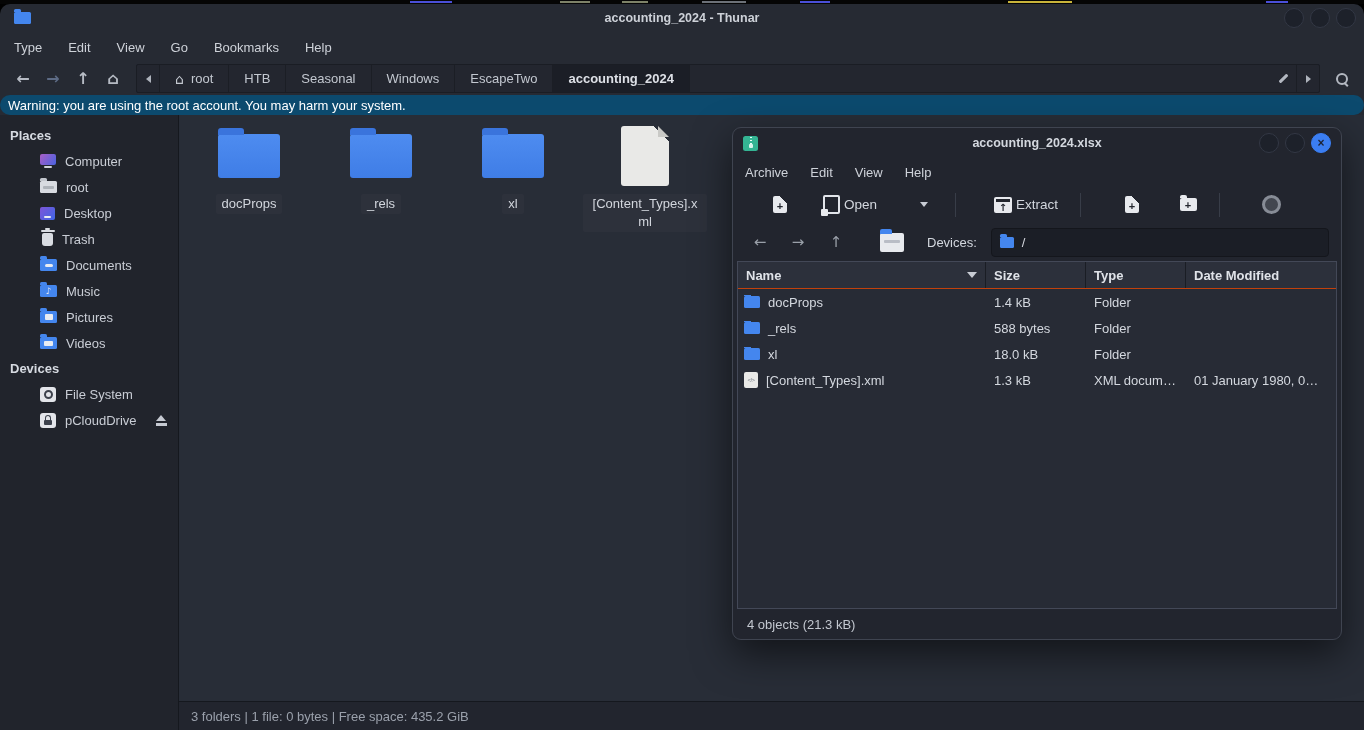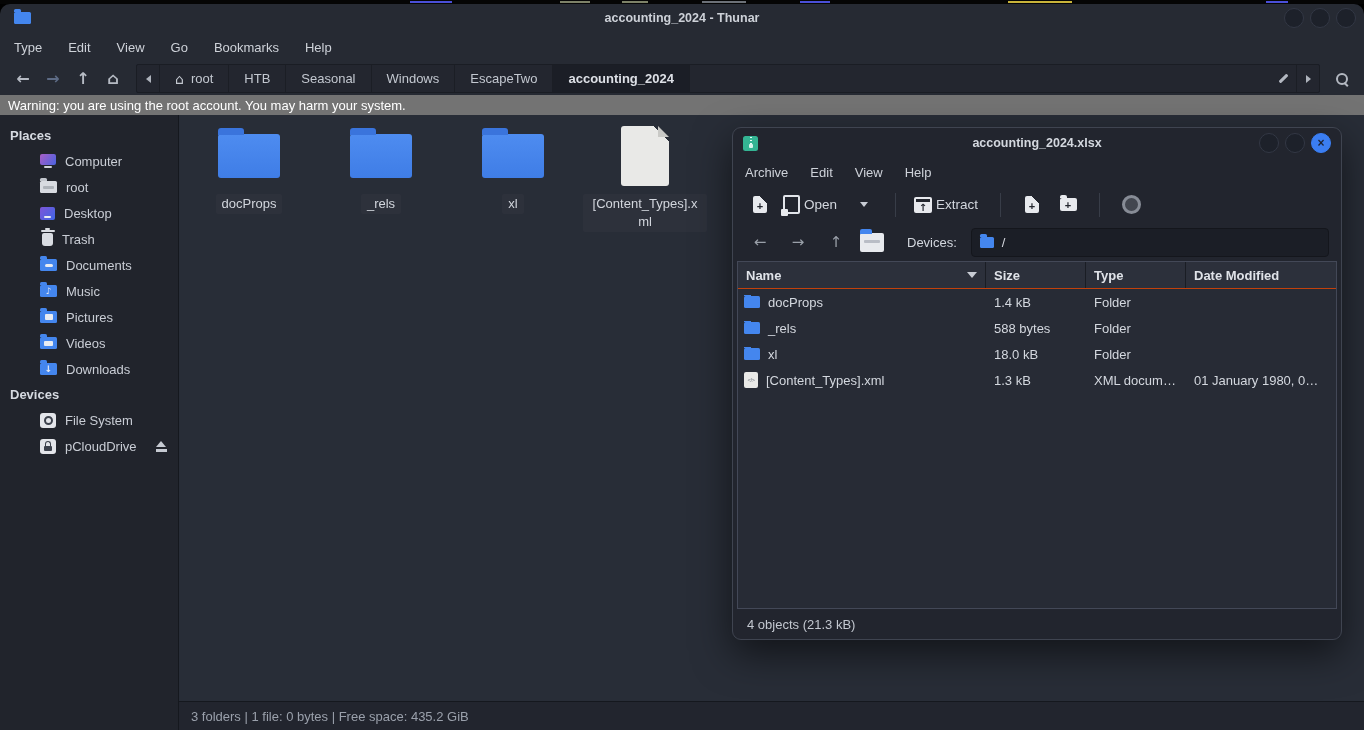--- a/index.html
+++ b/index.html
@@ -38,21 +38,21 @@
   .path-spacer{flex:1;}
   .pencil-btn{width:26px;display:flex;align-items:center;justify-content:center;}
   .ic-pencil{position:relative;width:13px;height:13px;}
   .ic-pencil::before{content:"";position:absolute;left:1px;top:5px;width:11px;height:3px;background:#b3b8c1;border-radius:1px;transform:rotate(-45deg);}
   .chev-btn.right{border-right:none;border-left:1px solid #1b1e25;}
   .search-btn{width:28px;height:26px;display:flex;align-items:center;justify-content:center;margin-left:4px;}
   .ic-search{position:relative;width:14px;height:14px;}
   .ic-search::before{content:"";position:absolute;left:1px;top:1px;width:8px;height:8px;border:2px solid #b3b8c1;border-radius:50%;}
   .ic-search::after{content:"";position:absolute;left:10px;top:10px;width:5px;height:2px;background:#b3b8c1;transform:rotate(45deg);transform-origin:0 0;}
 
-  .t-warning{height:20px;background:#737373;color:#fff;display:flex;align-items:center;padding-left:8px;font-size:13px;flex:none;}
+  .t-warning{height:20px;background:#0c4a6e;color:#fff;display:flex;align-items:center;padding-left:8px;font-size:13px;flex:none;border-radius:11px;}
 
   .t-content{flex:1;display:flex;min-height:0;}
   .sidebar{width:178px;flex:none;background:#21242c;border-right:1px solid #15181e;padding-top:8px;}
   .side-header{font-weight:bold;color:#d6dae1;padding:5px 10px;}
   .side-item{display:flex;align-items:center;height:26px;padding-left:40px;gap:9px;color:#c9cdd5;text-align:center;}
   .side-item .spacer{flex:1;}
   .eject-btn{margin-right:14px;position:relative;width:13px;height:11px;}
   .eject-btn::before{content:"";position:absolute;left:1px;top:0;width:0;height:0;border-left:5.5px solid transparent;border-right:5.5px solid transparent;border-bottom:6px solid #c6cad2;}
   .eject-btn::after{content:"";position:absolute;left:1px;bottom:0;width:11px;height:2.5px;background:#c6cad2;}
 
@@ -128,21 +128,21 @@
   .a-title{position:absolute;left:0;right:0;text-align:center;font-weight:bold;font-size:12.5px;color:#d4d8df;}
   .a-app-icon{margin-left:10px;z-index:2;}
   .a-controls{margin-left:auto;display:flex;gap:6px;margin-right:10px;z-index:2;align-items:center;}
   .wbtn.close-blue{background:#3b7ef2;border-color:#3b7ef2;display:flex;align-items:center;justify-content:center;
     color:#1c2335;font-weight:bold;font-size:12px;line-height:1;}
   .a-menubar{height:28px;flex:none;display:flex;align-items:center;padding-left:12px;gap:22px;}
   .a-toolbar{height:37px;flex:none;display:flex;align-items:center;padding-left:14px;gap:10px;}
   .tool-label{color:#d3d7de;font-size:13.5px;margin:0 4px;}
   .caret-down{width:0;height:0;border-left:4.5px solid transparent;border-right:4.5px solid transparent;border-top:5px solid #c8ccd4;margin:0 8px;}
   .tsep{width:1px;height:24px;background:#383d48;margin:0 8px;}
-  .toolbtn{display:flex;align-items:center;justify-content:center;min-width:26px;height:28px;}
+  .toolbtn{display:flex;align-items:center;justify-content:center;min-width:26px;height:28px;margin-left:20px;}
   .a-navbar{height:38px;flex:none;display:flex;align-items:center;padding:0 12px;gap:8px;}
   .a-nav-arrow{width:30px;height:26px;display:flex;align-items:center;justify-content:center;font-size:15px;color:#9aa0a9;}
   .loc-label{color:#d3d7de;margin-left:14px;margin-right:6px;}
   .loc-entry{flex:1;height:27px;background:#1b1e26;border:1px solid #14161c;border-radius:4px;
     display:flex;align-items:center;padding-left:8px;gap:8px;color:#d6d9e0;}
   .a-list{flex:1;margin:0 4px;border:1px solid #434857;background:#272b35;display:flex;flex-direction:column;min-height:0;}
   .lhead{display:grid;grid-template-columns:248px 100px 100px 1fr;height:26px;flex:none;background:#2c303b;border-bottom:1px solid #c2410c;}
   .lhead .hcell{display:flex;align-items:center;padding:0 8px;font-weight:bold;color:#e0e3e9;border-right:1px solid #1a1d24;}
   .lhead .hcell:last-child{border-right:none;}
   .hcell .sort{margin-left:auto;width:0;height:0;border-left:5px solid transparent;border-right:5px solid transparent;border-top:6px solid #c8ccd4;}
@@ -251,24 +251,20 @@
               <span>Music</span>
             </div>
             <div class="side-item">
               <span class="ic sfold ic-folder-pictures"></span>
               <span>Pictures</span>
             </div>
             <div class="side-item">
               <span class="ic sfold ic-folder-videos"></span>
               <span>Videos</span>
             </div>
-            <div class="side-item">
-              <span class="ic sfold ic-folder-downloads"></span>
-              <span>Downloads</span>
-            </div>
           </div>
         <div class="side-header">Devices</div>
         <div id="devices-list">
             <div class="side-item">
               <span class="ic ic-drive"></span>
               <span>File System</span>
             </div>
             <div class="side-item">
               <span class="ic ic-drive-lock"></span>
               <span>pCloudDrive</span>

